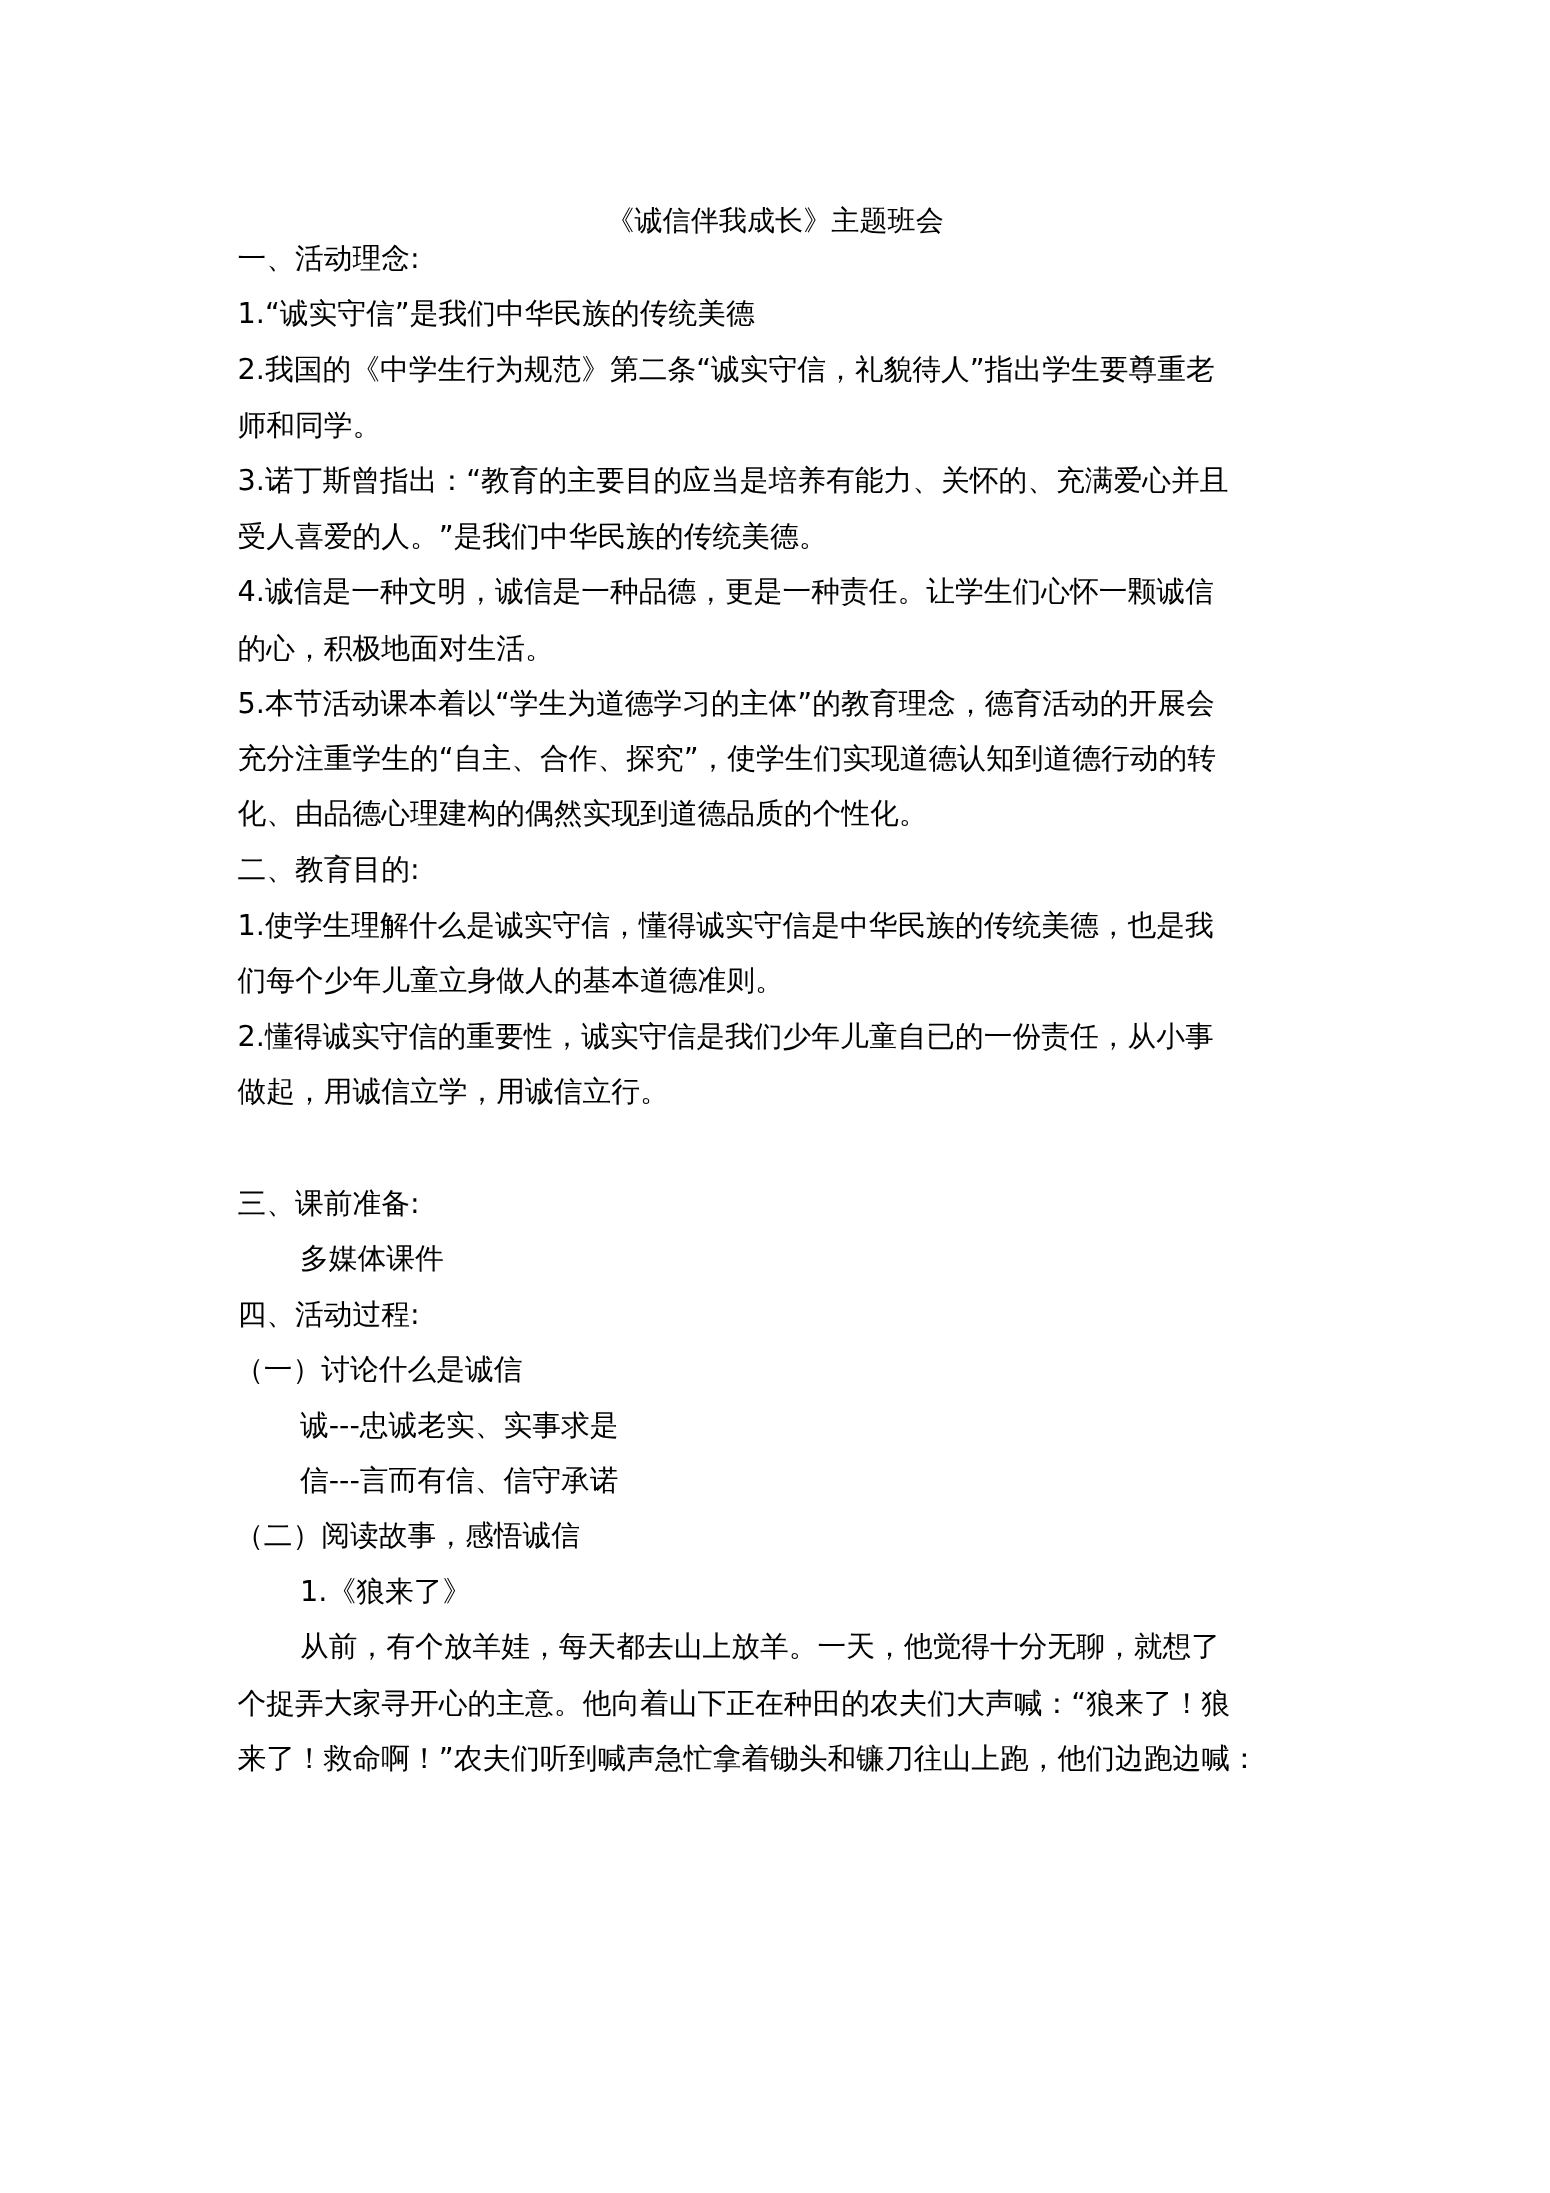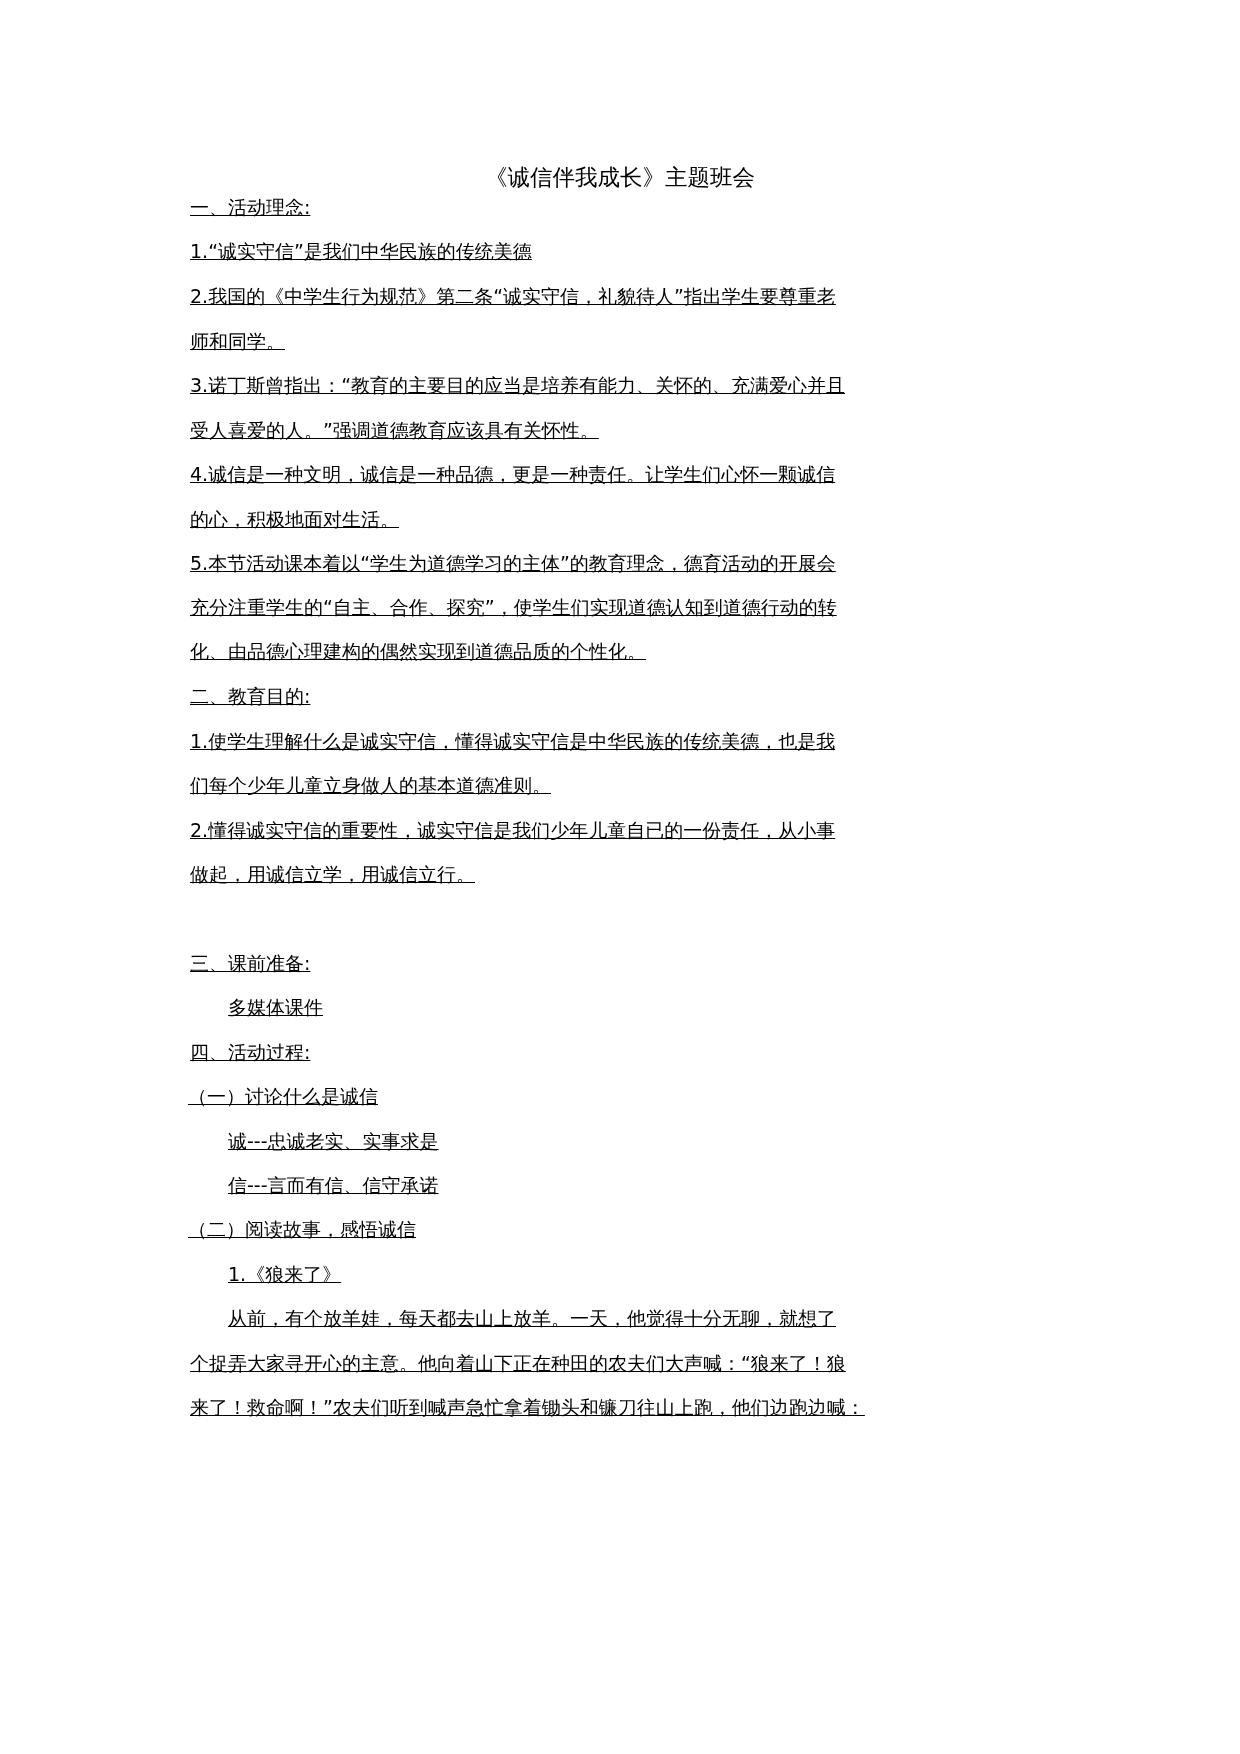--- a/index.html
+++ b/index.html
@@ -1,36 +1,36 @@
 <!DOCTYPE html>
 <html><head>
   <meta charset="utf-8">
   <style>
     html, body { margin: 0; padding: 0; background: #ffffff; }
     body { width: 1240px; height: 1754px; position: relative; overflow: hidden;
            font-family: "DejaVu Sans", "Liberation Sans", sans-serif; color: #000; }
     .page { position: absolute; left: 0; top: 0; width: 1141px; height: 1754px; }
     .title { position: absolute; left: 0; width: 1240px; top: 162px; text-align: center;
              font-size: 22.5px; line-height: 30px; }
-    .line { position: absolute; left: 190px; font-size: 19px; line-height: 30px; white-space: nowrap; text-decoration: underline; }
-    .indent { left: 228px; }
+    .line { position: absolute; left: 190px; font-size: 23px; line-height: 30px; white-space: nowrap; }
+    .indent { left: 240px; }
     .paren { left: 188px; }
   </style>
 </head>
 <body>
 
 <div class="page">
   <div class="title">《诚信伴我成长》主题班会</div>
 
   <div class="line" style="top:192px">一、活动理念:</div>
   <div class="line" style="top:236px">1.“诚实守信”是我们中华民族的传统美德</div>
   <div class="line" style="top:281px">2.我国的《中学生行为规范》第二条“诚实守信，礼貌待人”指出学生要尊重老</div>
   <div class="line" style="top:326px">师和同学。</div>
   <div class="line" style="top:370px">3.诺丁斯曾指出：“教育的主要目的应当是培养有能力、关怀的、充满爱心并且</div>
-  <div class="line" style="top:415px">受人喜爱的人。”强调道德教育应该具有关怀性。</div>
+  <div class="line" style="top:415px">受人喜爱的人。”是我们中华民族的传统美德。</div>
   <div class="line" style="top:459px">4.诚信是一种文明，诚信是一种品德，更是一种责任。让学生们心怀一颗诚信</div>
   <div class="line" style="top:504px">的心，积极地面对生活。</div>
   <div class="line" style="top:548px">5.本节活动课本着以“学生为道德学习的主体”的教育理念，德育活动的开展会</div>
   <div class="line" style="top:636px">化、由品德心理建构的偶然实现到道德品质的个性化。</div>
   <div class="line" style="top:592px">充分注重学生的“自主、合作、探究”，使学生们实现道德认知到道德行动的转</div>
 
   <div class="line" style="top:681px">二、教育目的:</div>
   <div class="line" style="top:726px">1.使学生理解什么是诚实守信，懂得诚实守信是中华民族的传统美德，也是我</div>
   <div class="line" style="top:770px">们每个少年儿童立身做人的基本道德准则。</div>
   <div class="line" style="top:815px">2.懂得诚实守信的重要性，诚实守信是我们少年儿童自已的一份责任，从小事</div>

